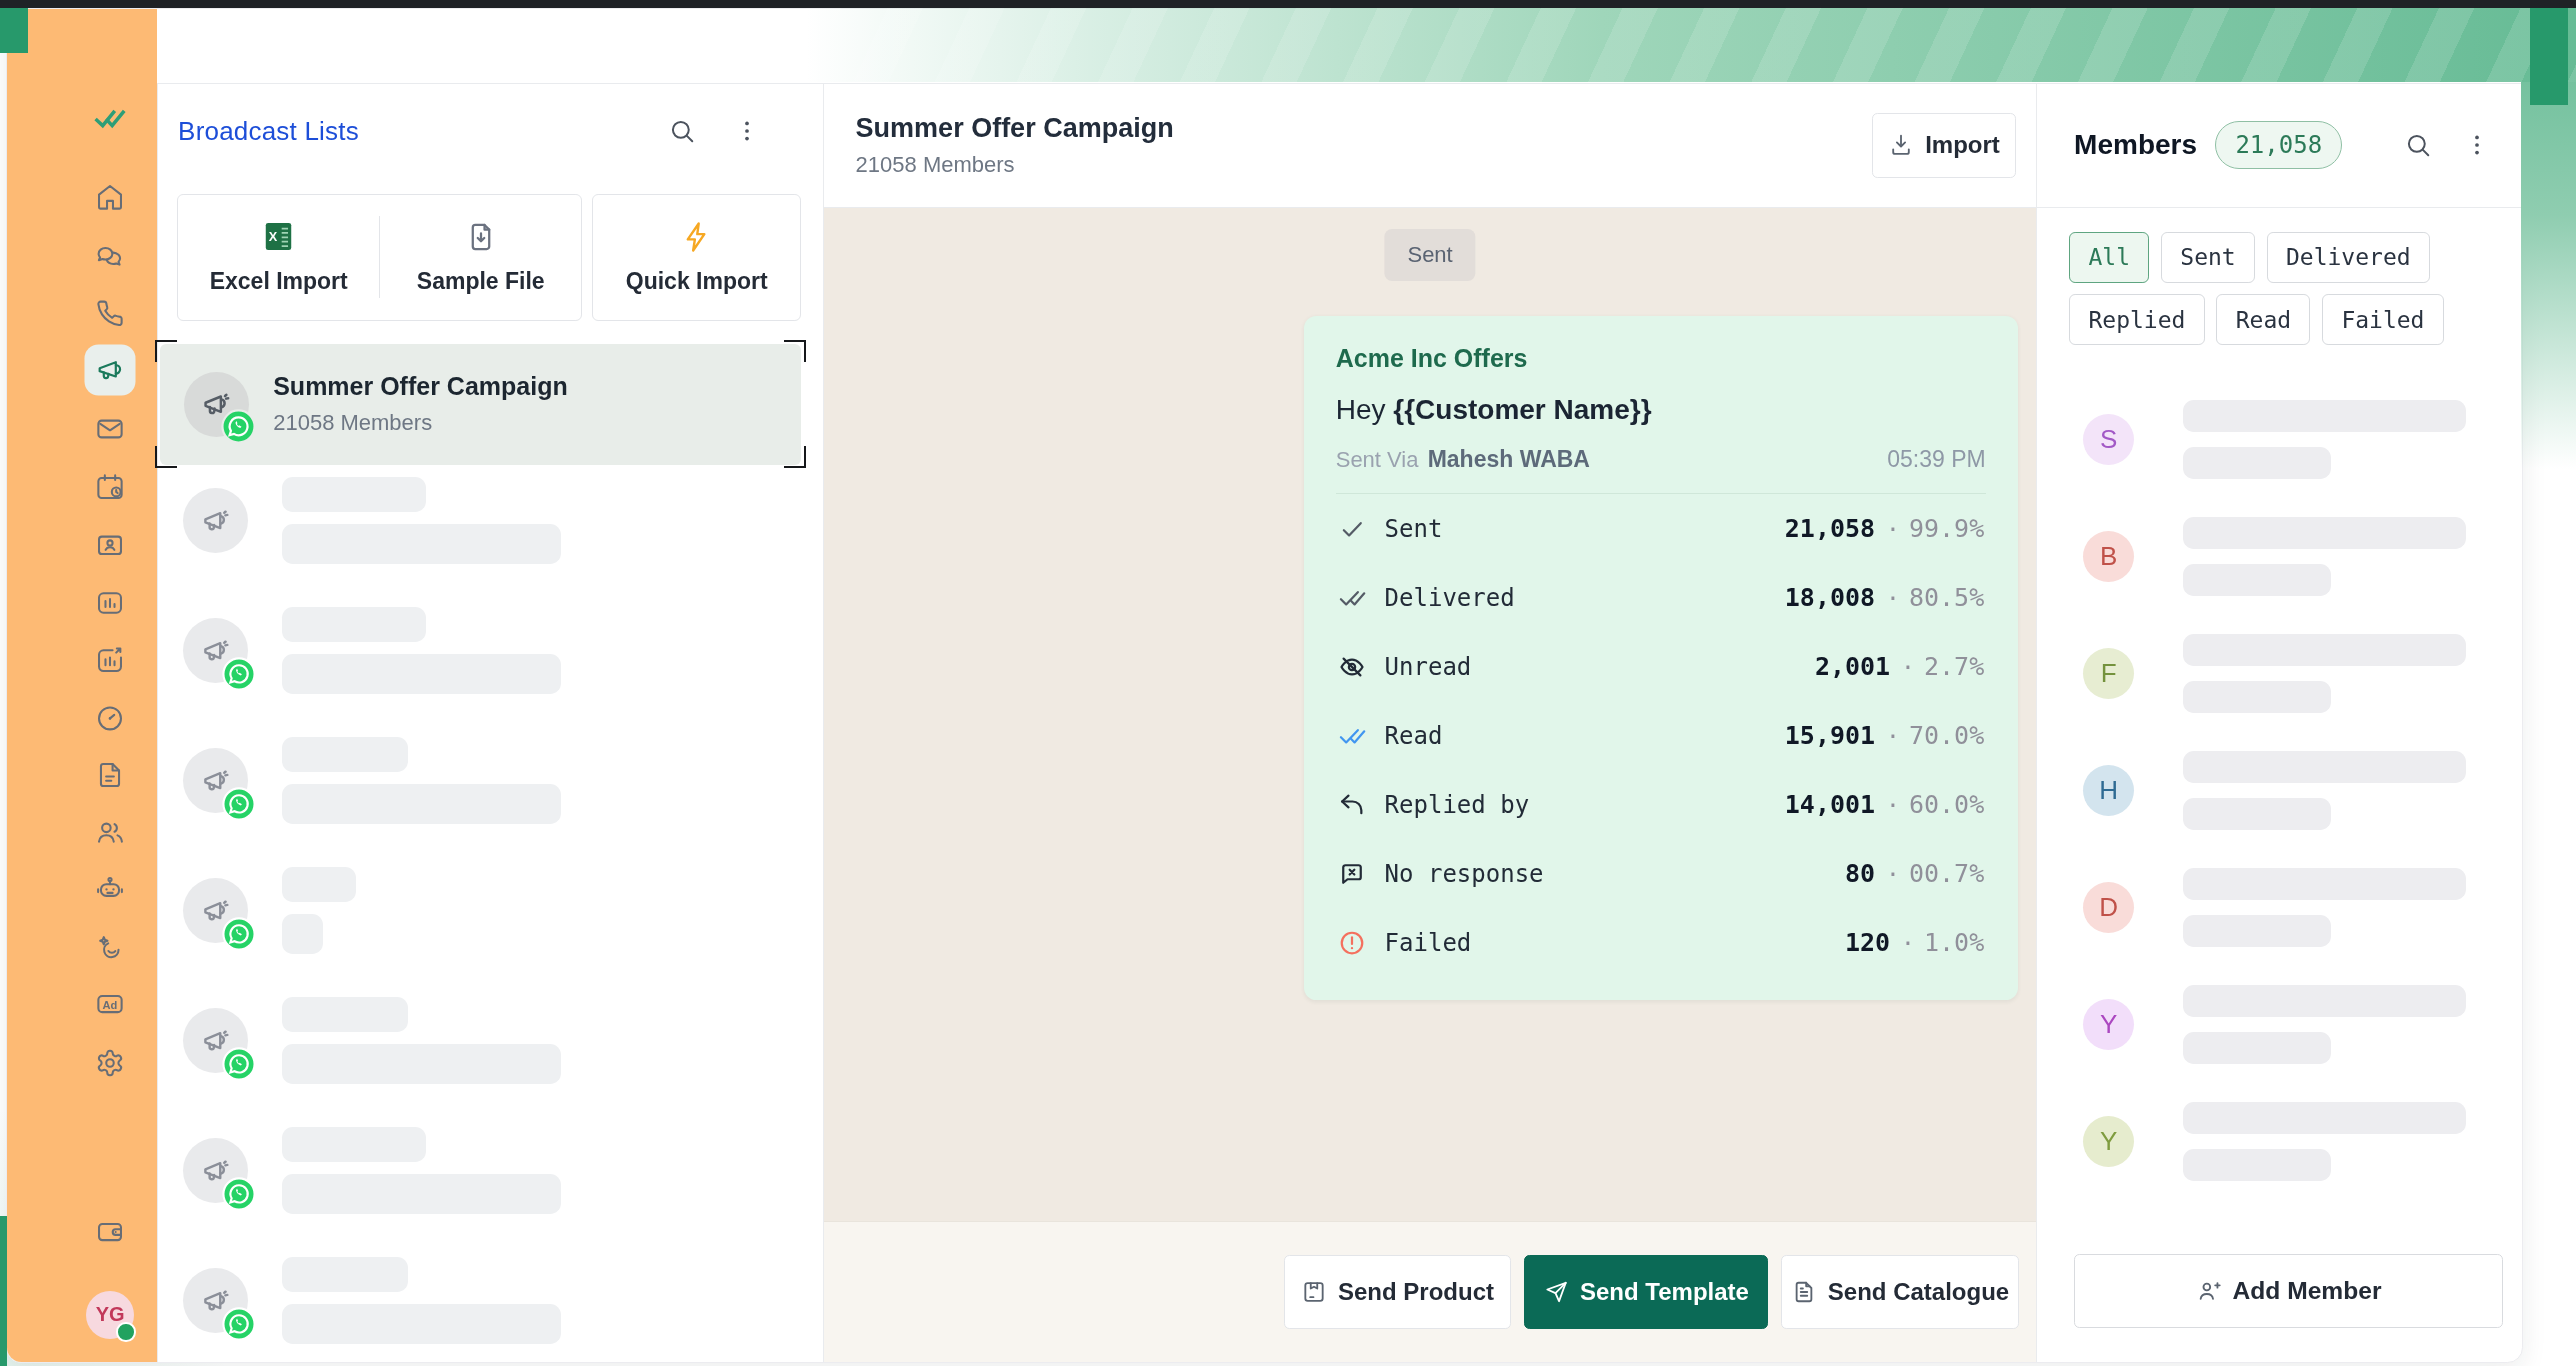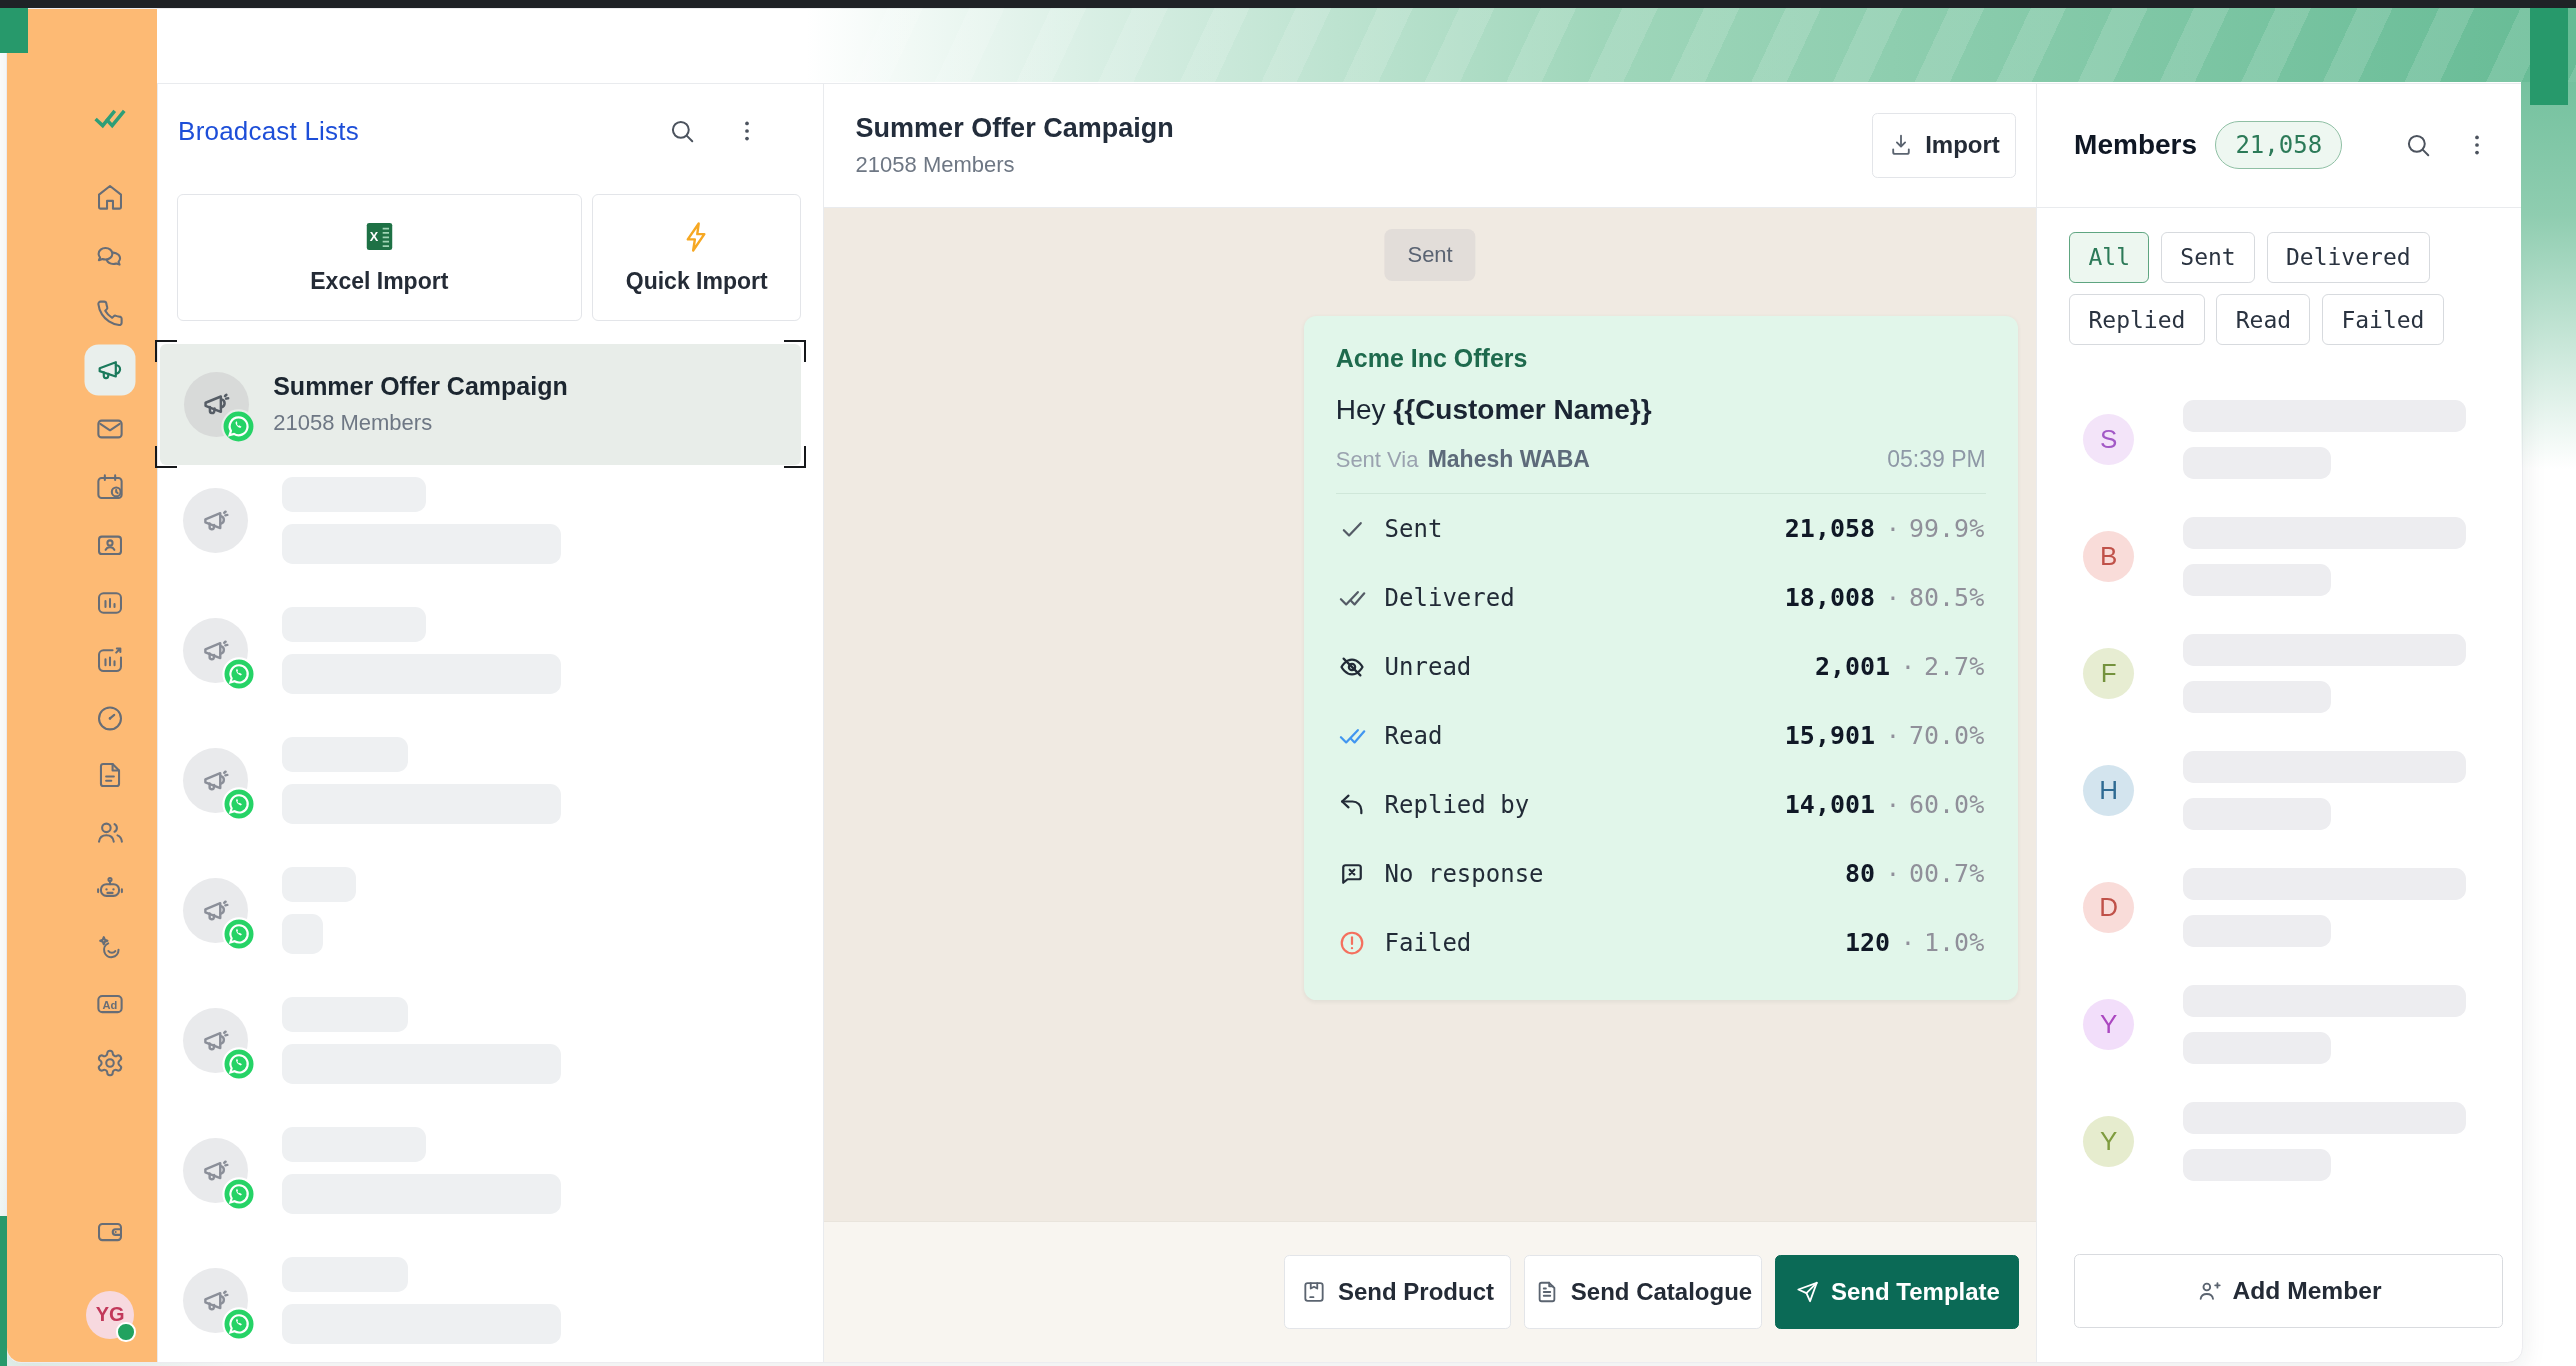--- a/index.html
+++ b/index.html
@@ -316,20 +316,30 @@
               <span class="ic-xls">
                 <svg viewBox="0 0 44 44">
                     <rect x="6" y="5" width="32" height="34" rx="3" fill="#1e7145"></rect>
                     <path d="M26 12h8M26 17.5h8M26 23h8M26 28.5h8M26 34h8" stroke="#9fd4b4" stroke-width="2.2"></path>
                     <text x="15" y="28" text-anchor="middle" font-size="16" font-weight="800" fill="#fff" font-family="Liberation Sans, sans-serif">X</text>
                   </svg>
               </span>
               <span class="lbl">Excel Import</span>
             </div>
             <div class="vdivider"></div>
+            <div class="import-opt">
+              <span class="ic-doc-dl" style="color:#6b7280">
+                <svg viewBox="0 0 24 24" fill="none" stroke="currentColor" stroke-width="1.6" stroke-linecap="round" stroke-linejoin="round">
+                    <path d="M14.5 3.5H8A1.8 1.8 0 0 0 6.2 5.3v13.4A1.8 1.8 0 0 0 8 20.5h8a1.8 1.8 0 0 0 1.8-1.8V6.8z"></path>
+                    <path d="M14.5 3.5v3.3h3.3"></path>
+                    <path d="M12 9.5v5.5m-2.3-2.3L12 15l2.3-2.3"></path>
+                  </svg>
+              </span>
+              <span class="lbl">Sample File</span>
+            </div>
           </div>
           <div class="card-box single">
             <div class="import-opt">
               <span class="ic-bolt">
                 <svg viewBox="0 0 24 24">
                     <path d="M13.2 2.5 5.5 13.7h5l-1.2 7.8 7.9-11.5h-5z" fill="none" stroke="#f6a823" stroke-width="1.7" stroke-linejoin="round"></path>
                   </svg>
               </span>
               <span class="lbl">Quick Import</span>
             </div>
@@ -616,34 +626,34 @@
 
         <footer class="chat-footer">
           <button class="btn btn-product">
             <svg viewBox="0 0 24 24" fill="none" stroke="currentColor" stroke-width="1.7" stroke-linecap="round" stroke-linejoin="round">
                 <rect x="4" y="3.8" width="16" height="16.4" rx="2.2"></rect>
                 <path d="M9 3.8v5l3-1.6 3 1.6v-5"></path>
                 <path d="M8.5 16.8h3"></path>
               </svg>
             <span>Send Product</span>
           </button>
+          <button class="btn btn-template">
+            <svg viewBox="0 0 24 24" fill="none" stroke="currentColor" stroke-width="1.7" stroke-linecap="round" stroke-linejoin="round">
+                <path d="M21 3.5 11.5 13"></path>
+                <path d="M21 3.5 14.8 20.5l-3.3-7.5L4 9.7z"></path>
+              </svg>
+            <span>Send Template</span>
+          </button>
           <button class="btn btn-catalogue">
             <svg viewBox="0 0 24 24" fill="none" stroke="currentColor" stroke-width="1.7" stroke-linecap="round" stroke-linejoin="round">
                 <path d="M14 3.5H7A1.8 1.8 0 0 0 5.2 5.3v13.4A1.8 1.8 0 0 0 7 20.5h10a1.8 1.8 0 0 0 1.8-1.8V8.3z"></path>
                 <path d="M14 3.5v3.3h3.3"></path>
                 <path d="M9 12h6M9 15.5h6M9 8.8h2"></path>
               </svg>
             <span>Send Catalogue</span>
-          </button>
-          <button class="btn btn-template">
-            <svg viewBox="0 0 24 24" fill="none" stroke="currentColor" stroke-width="1.7" stroke-linecap="round" stroke-linejoin="round">
-                <path d="M21 3.5 11.5 13"></path>
-                <path d="M21 3.5 14.8 20.5l-3.3-7.5L4 9.7z"></path>
-              </svg>
-            <span>Send Template</span>
           </button>
         </footer>
       </section>
 
       <section class="panel-members">
         <header class="mem-header">
           <span class="mem-title">Members</span>
           <span class="mem-badge">21,058</span>
           <span class="hdr-icon search">
             <svg viewBox="0 0 24 24" fill="none" stroke="currentColor" stroke-width="1.7" stroke-linecap="round">

